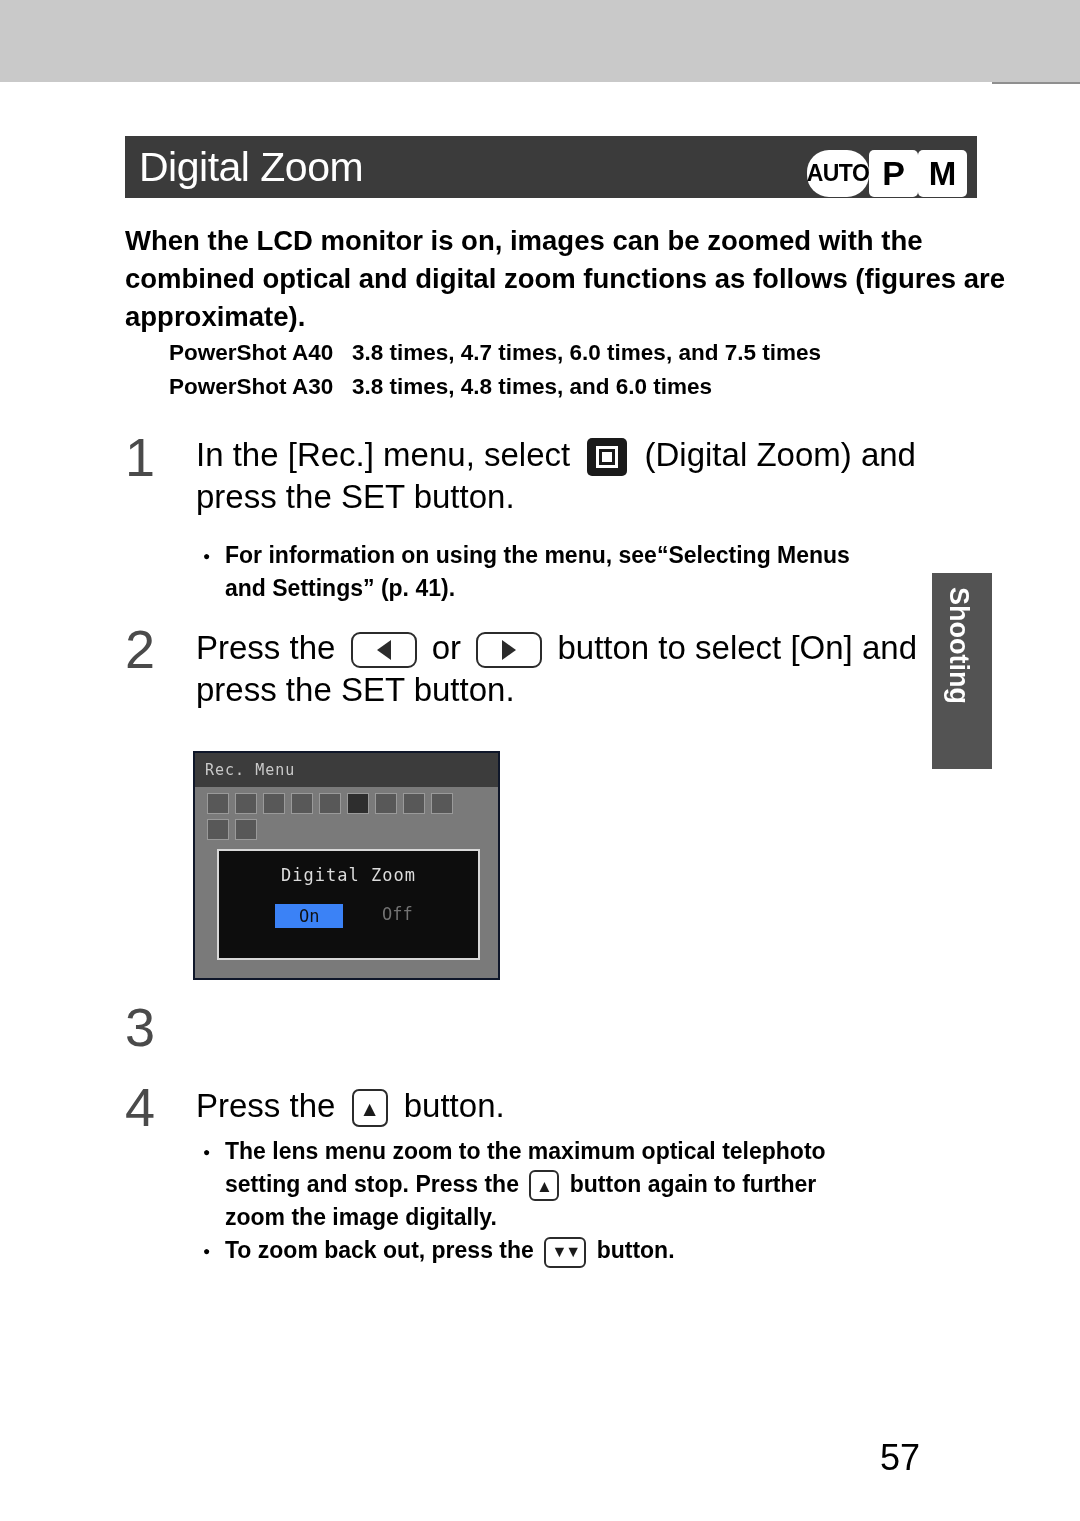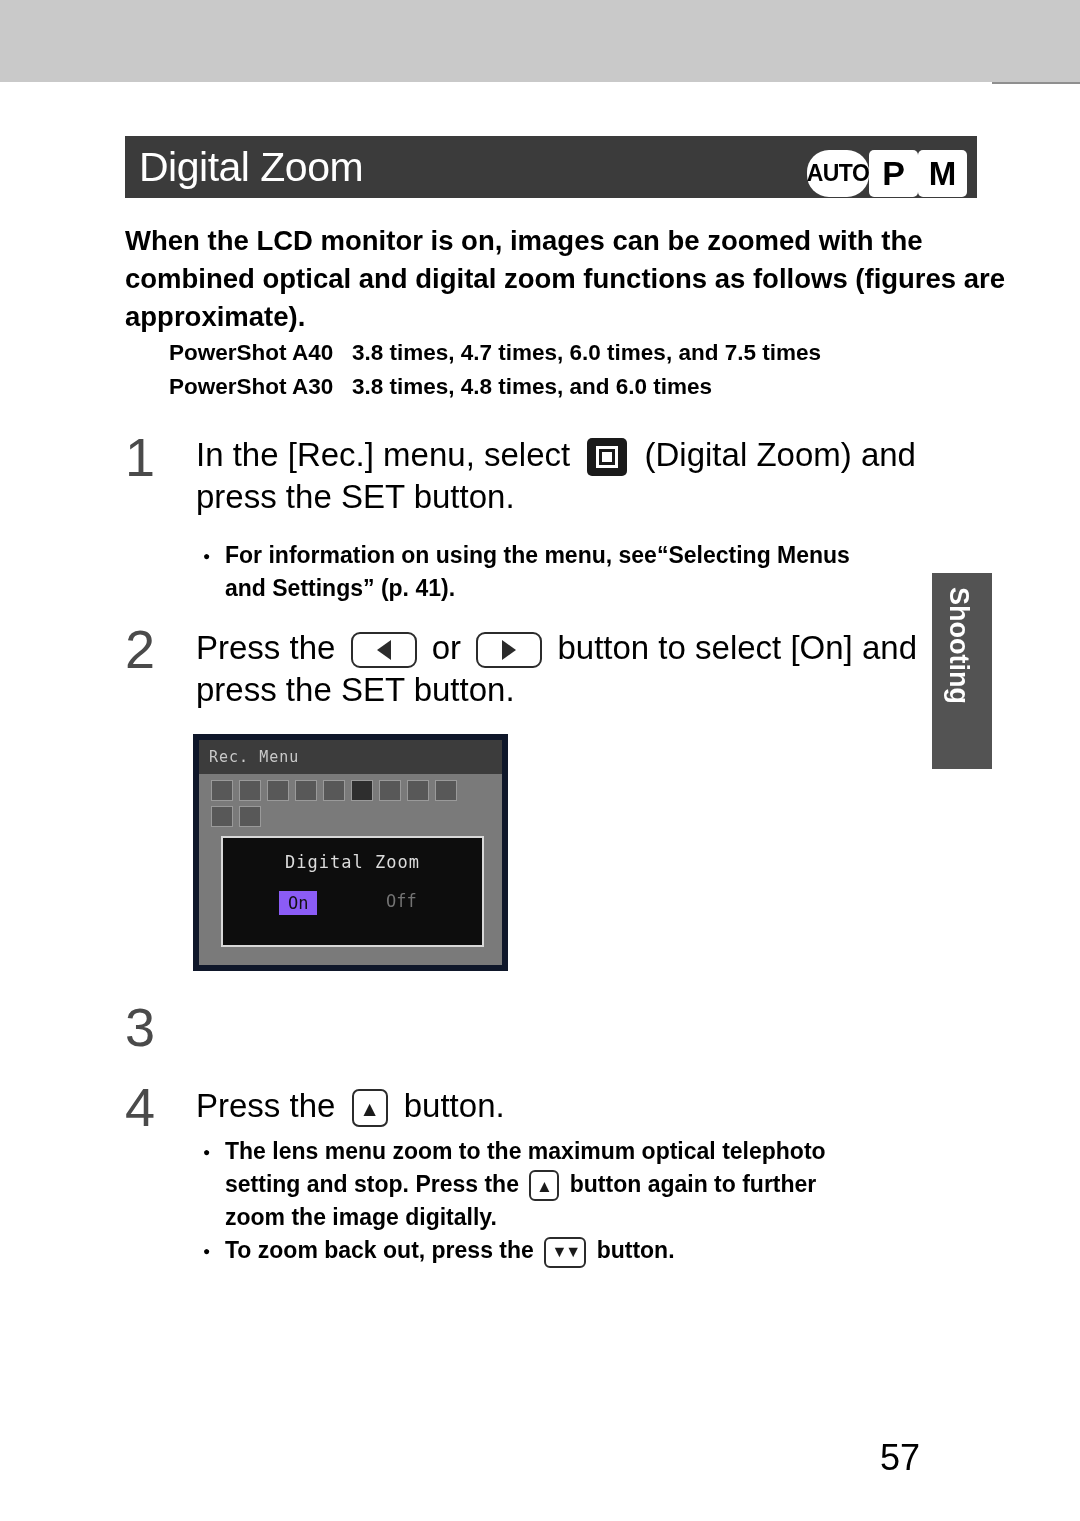--- a/index.html
+++ b/index.html
@@ -238,25 +238,25 @@
     transform: translate(-50%,-50%);
     font-size: 16px;
     letter-spacing: -2px;
     line-height: 1;
     color: #1a1a1a;
   }
 
   
   .lcd {
     position: absolute;
-    left: 193px; top: 652px;
+    left: 193px; top: 669px;
     width: 303px;
     height: 225px;
     background: #7a7a7a;
-    border: 6px solid #0f172a;
+    border: 2px solid #0f172a;
   }
   .lcd-title {
     position: absolute;
     left: 0; top: 0;
     width: 100%;
     height: 34px;
     background: #3c3c3c;
     color: #c9c9c9;
     font-size: 15px;
     font-family: "DejaVu Sans Mono", monospace;
@@ -299,25 +299,25 @@
     left: 0; right: 0; top: 14px;
     text-align: center;
     color: #dcdcdc;
     font-size: 17px;
     font-family: "DejaVu Sans Mono", monospace;
     letter-spacing: 1px;
   }
   .lcd-opt-on {
     position: absolute;
     left: 56px; top: 53px;
-    background: #8b5cf6;
+    background: #3b82f6;
     color: #101010;
     font-size: 17px;
     font-family: "DejaVu Sans Mono", monospace;
-    padding: 2px 9px;
+    padding: 2px 24px;
   }
   .lcd-opt-off {
     position: absolute;
     left: 163px; top: 53px;
     color: #737373;
     font-size: 17px;
     font-family: "DejaVu Sans Mono", monospace;
   }
 
   

